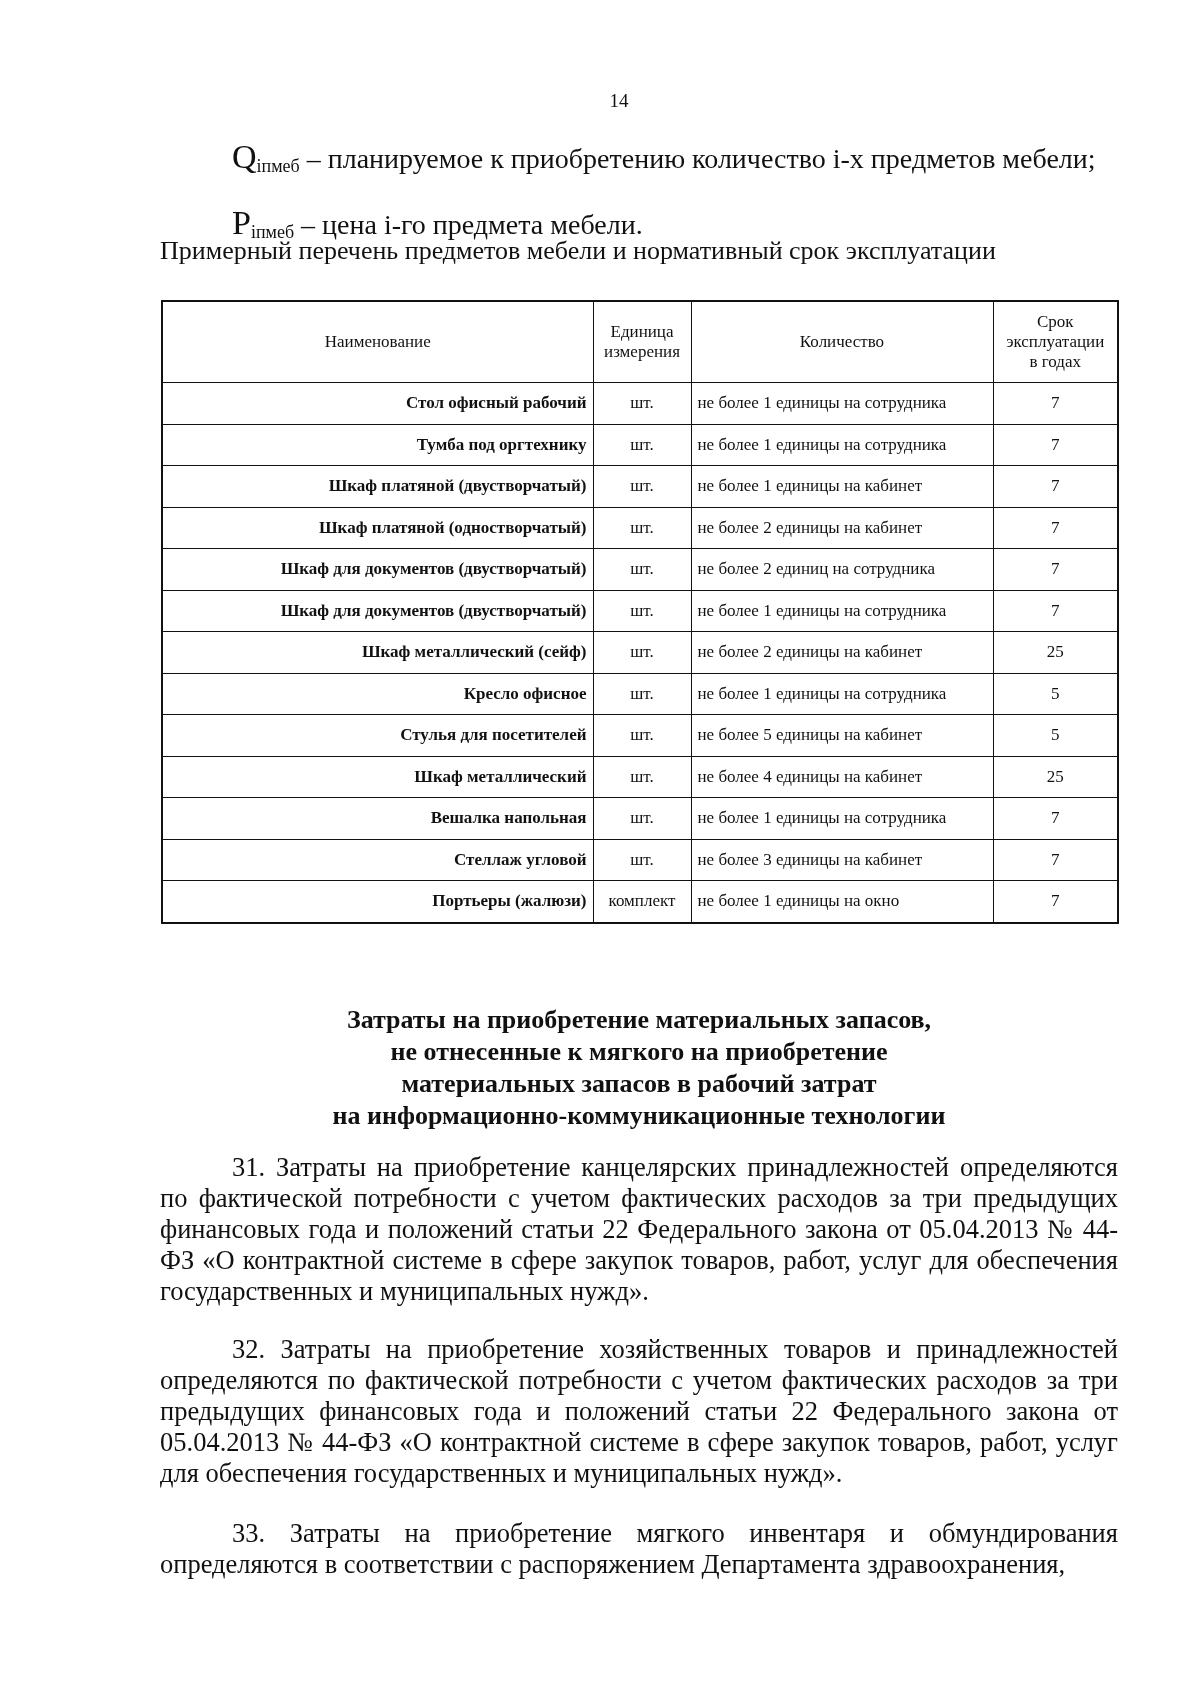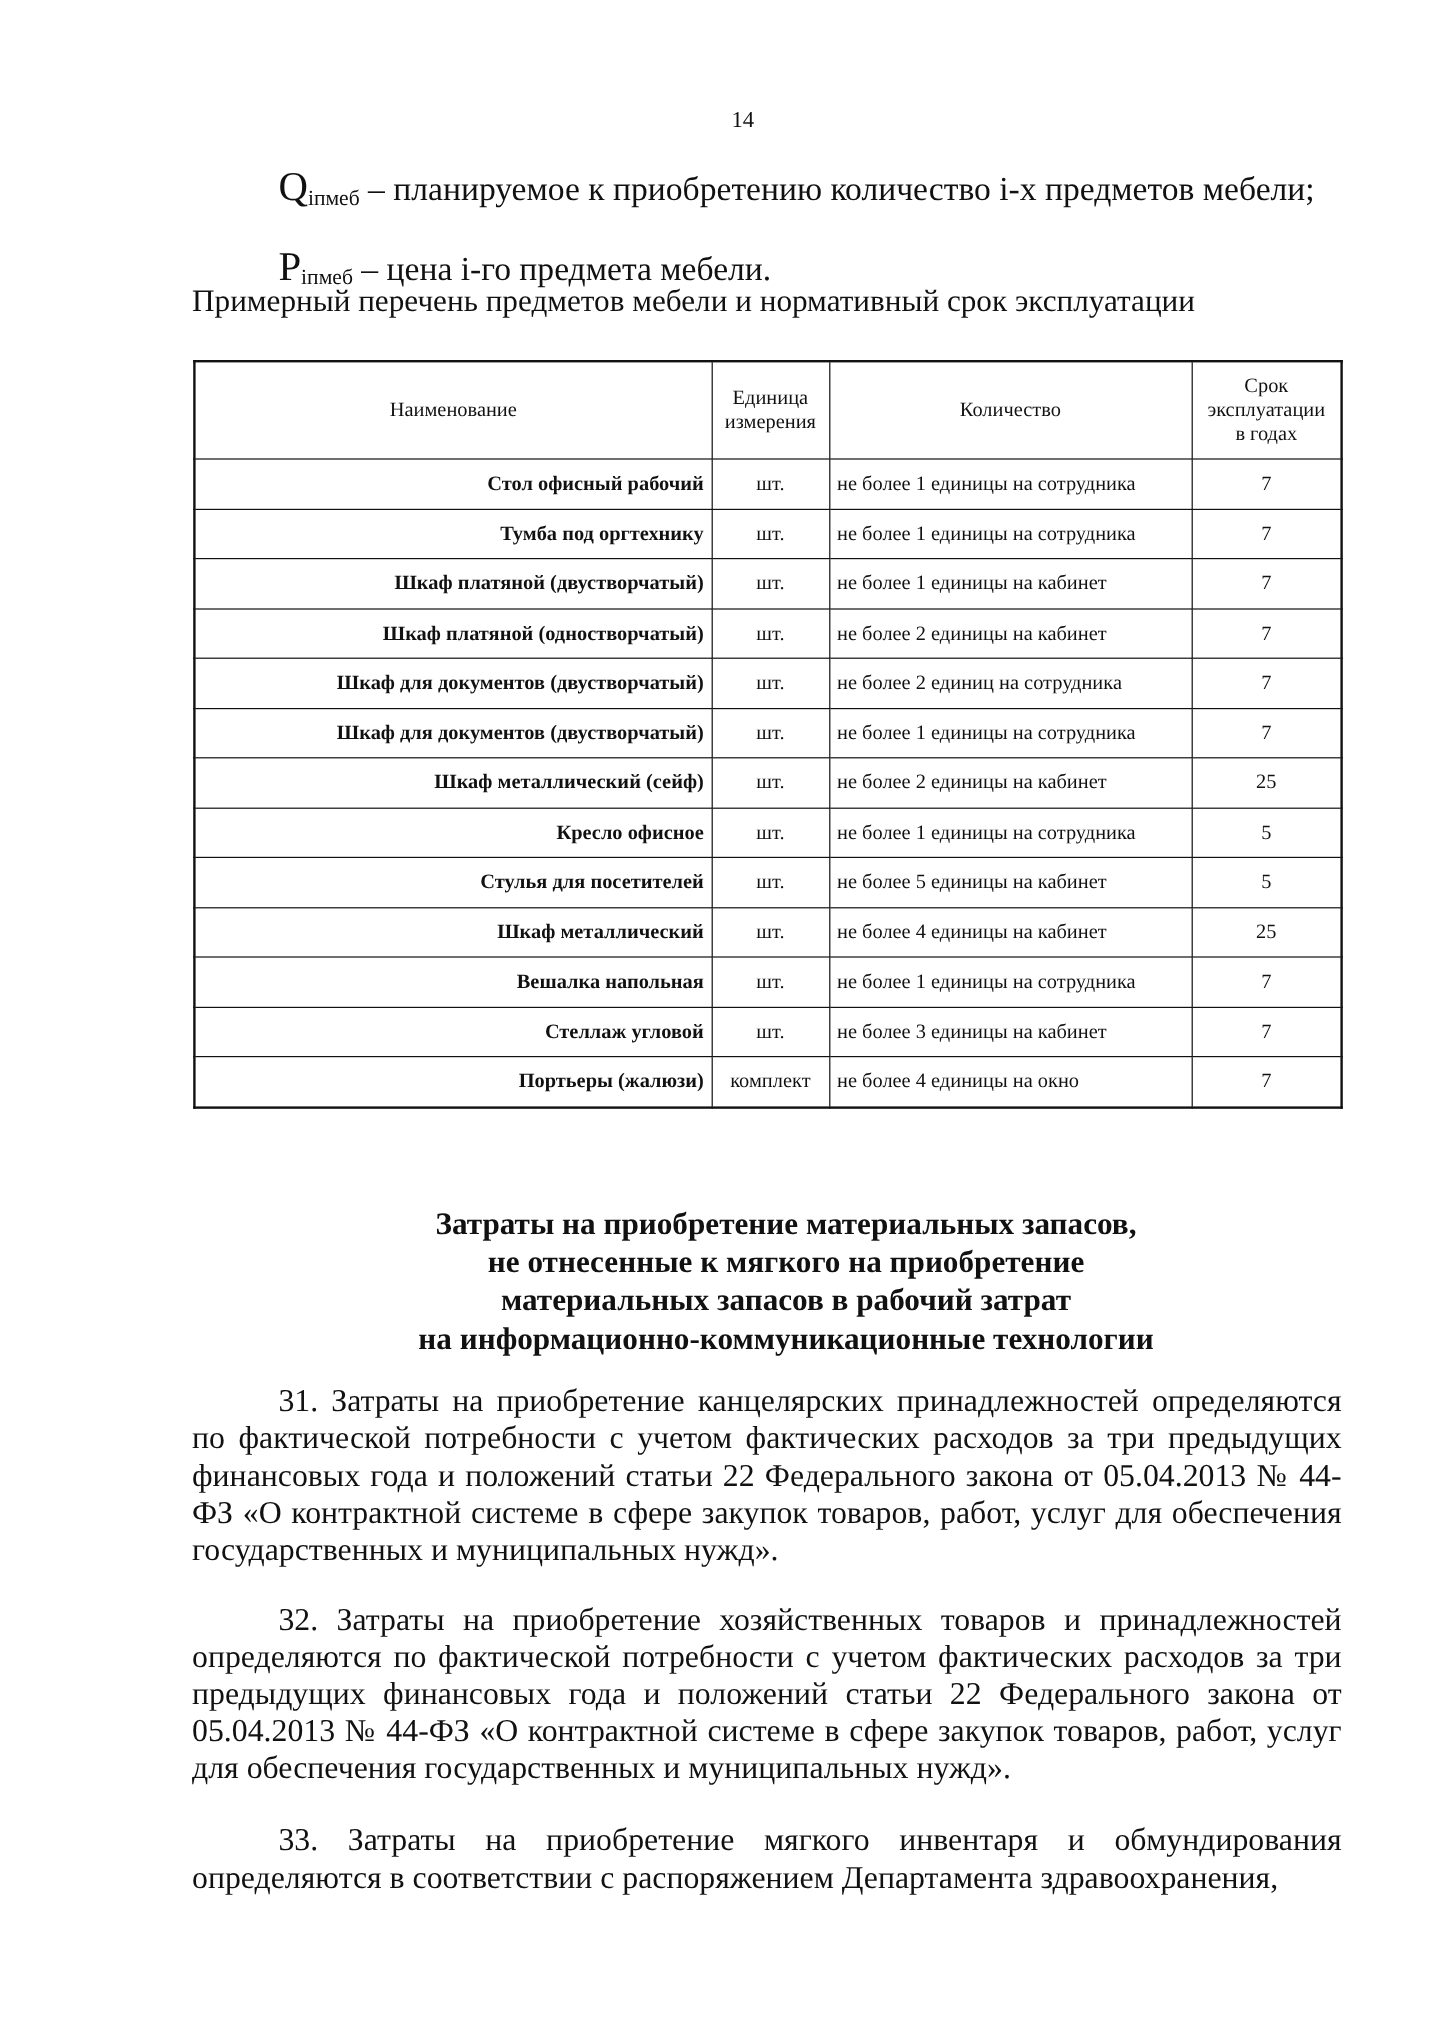--- a/index.html
+++ b/index.html
@@ -29,21 +29,21 @@
     border: 1.5px solid #111; padding: 0 6px; vertical-align: middle;
   }
   table.furniture th { font-weight: normal; text-align: center; height: 80px; line-height: 20px; }
   table.furniture td { height: 40.5px; }
   table.furniture td.c-name { text-align: right; font-weight: bold; }
   table.furniture td.c-unit { text-align: center; }
   table.furniture td.c-qty { text-align: left; }
   table.furniture td.c-life { text-align: center; }
   table.furniture { border: 2px solid #111; }
   .section-heading {
-    position: absolute; top: 1004px; left: 176px; width: 958px; text-align: center;
+    position: absolute; top: 1004px; left: 160px; width: 958px; text-align: center;
     font-size: 26px; font-weight: bold; line-height: 32px;
   }
   .para {
     position: absolute; left: 160px; width: 958px; font-size: 26.5px; line-height: 31px;
     text-align: justify; text-align-last: left;
   }
   .para .first { text-indent: 72px; }
 </style>
 </head>
 <body>
@@ -150,21 +150,21 @@
       </tr>
     <tr>
         <td class="c-name">Стеллаж угловой</td>
         <td class="c-unit">шт.</td>
         <td class="c-qty">не более 3 единицы на кабинет</td>
         <td class="c-life">7</td>
       </tr>
     <tr>
         <td class="c-name">Портьеры (жалюзи)</td>
         <td class="c-unit">комплект</td>
-        <td class="c-qty">не более 4 единицы на окно</td>
+        <td class="c-qty">не более 1 единицы на окно</td>
         <td class="c-life">7</td>
       </tr>
   </tbody>
 </table>
 
 <div class="section-heading">
   <div>Затраты на приобретение материальных запасов,</div>
   <div>не отнесенные к мягкого на приобретение</div>
   <div>материальных запасов в рабочий затрат</div>
   <div>на информационно-коммуникационные технологии</div>

